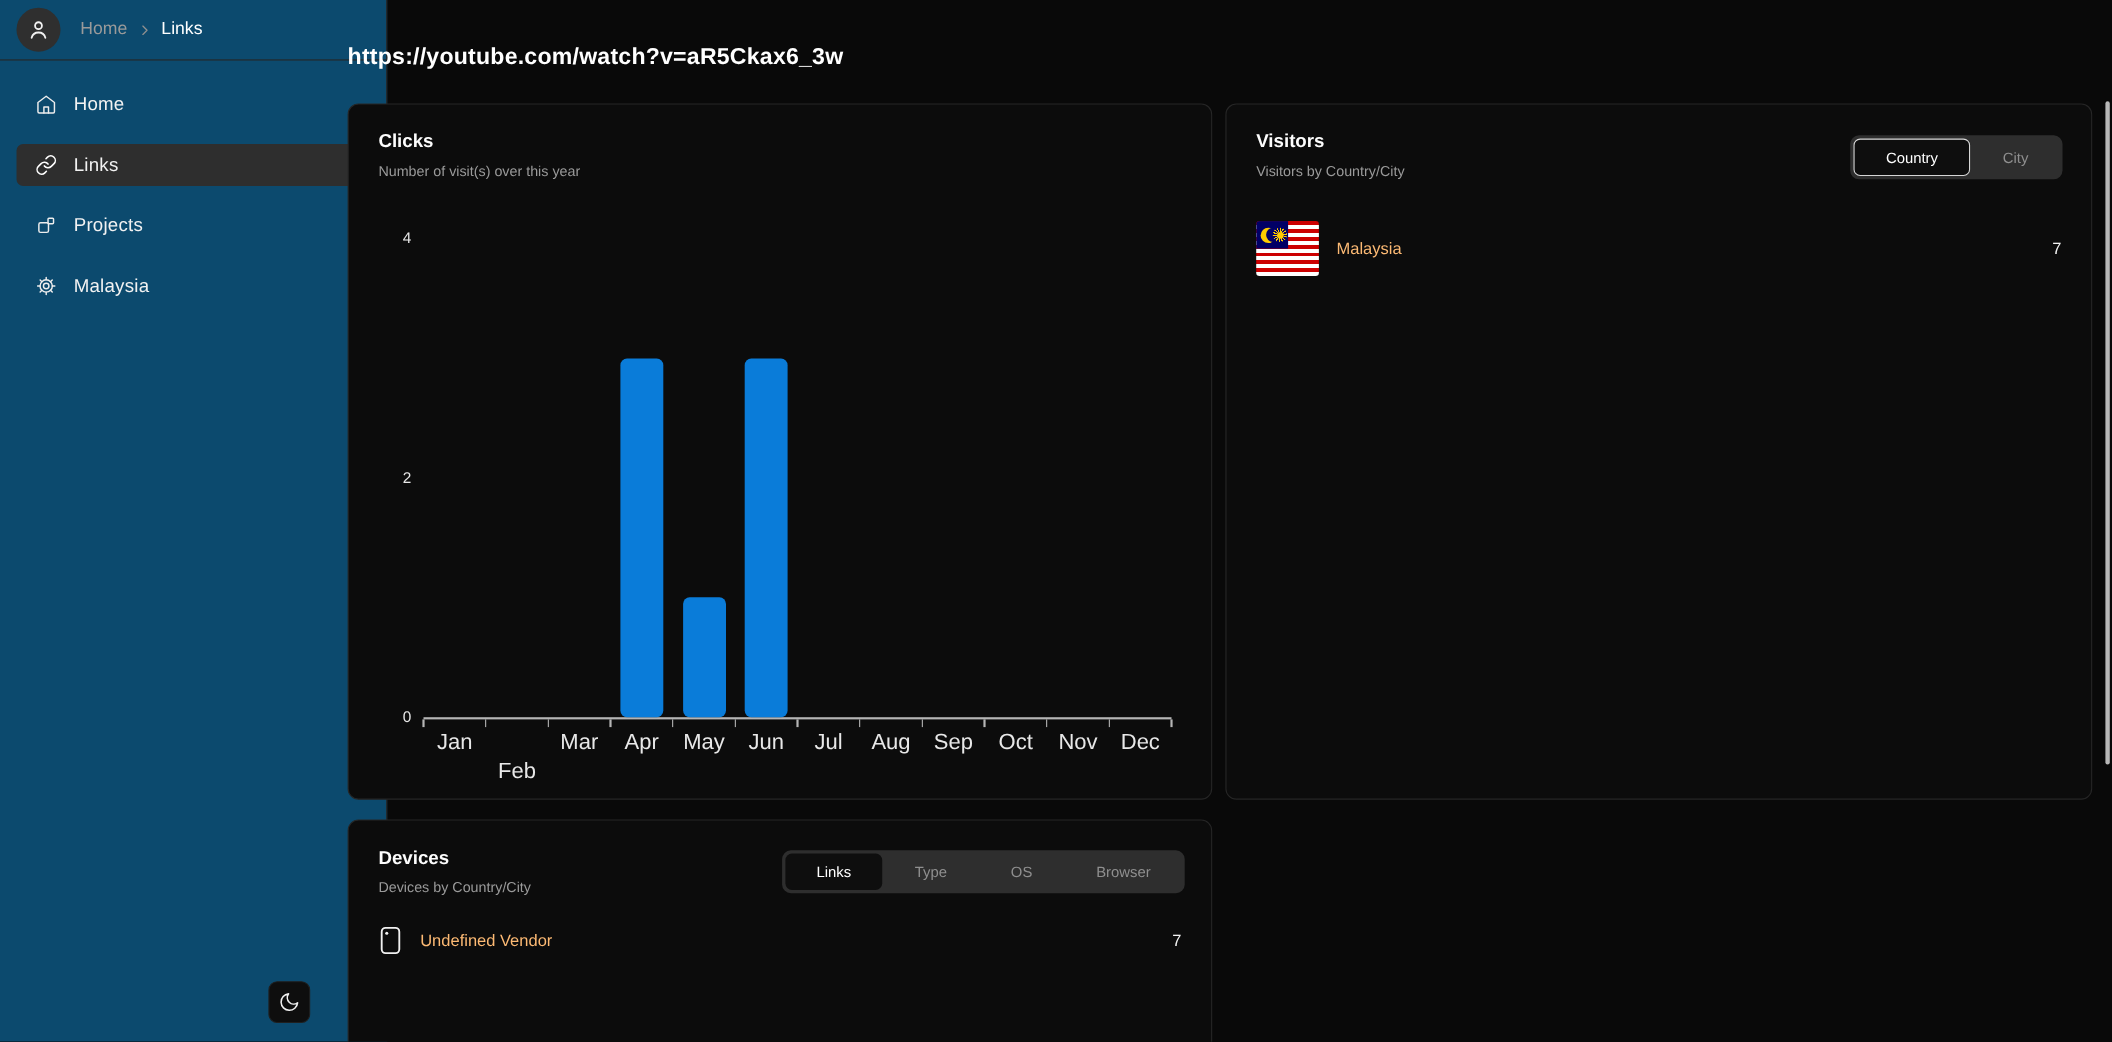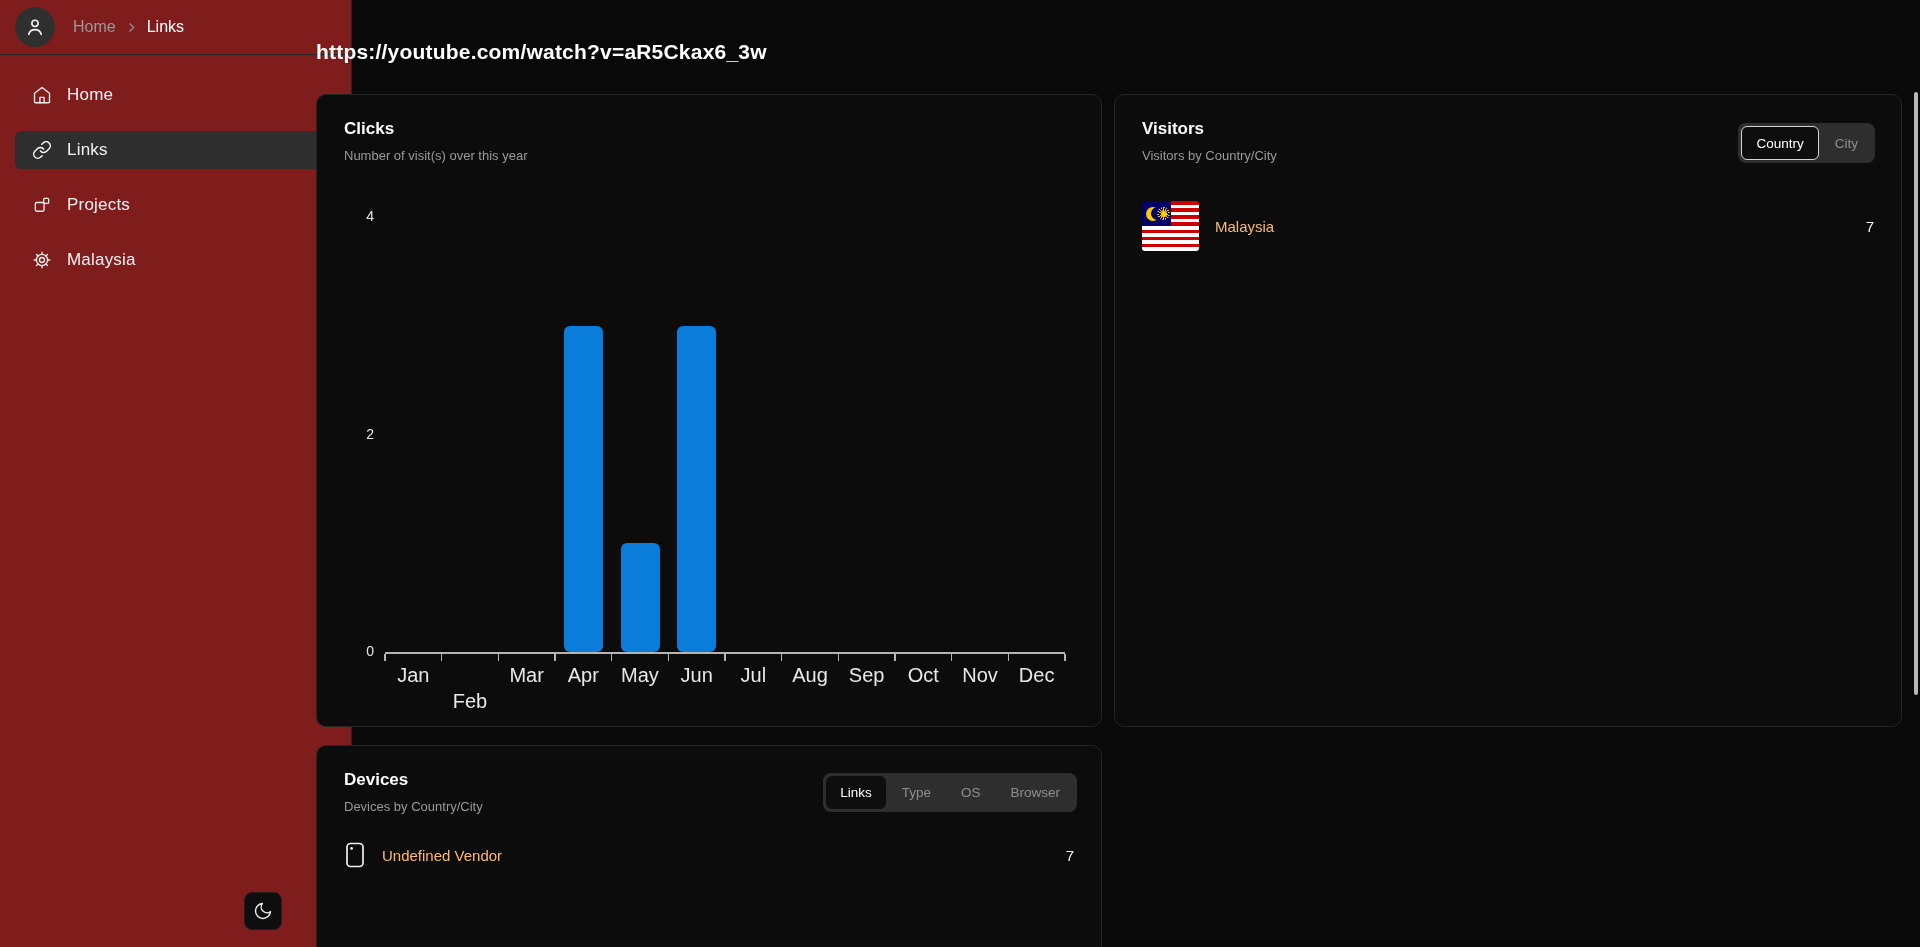--- a/index.html
+++ b/index.html
@@ -7,21 +7,21 @@
   body {
     width:1920px; height:947px; overflow:hidden; position:relative;
     background:#090909; color:#f2f2f2;
     font-family:"Liberation Sans", sans-serif;
   }
   svg { display:block; }
 
   
   .sidebar {
     position:absolute; left:0; top:0; width:352px; height:947px;
-    background:#7f1d1d; border-right:1px solid #262626;
+    background:#0c4a6e; border-right:1px solid #262626;
   }
   .sidebar-header {
     height:55px; border-bottom:1px solid #252525;
     display:flex; align-items:center; padding:0 15px; gap:18px;
   }
   .avatar {
     width:40px; height:40px; border-radius:50%; background:#2f2f2f;
     display:flex; align-items:center; justify-content:center; cursor:pointer; flex:none;
   }
   .breadcrumb { display:flex; align-items:center; gap:9px; font-size:16px; }
@@ -62,21 +62,21 @@
 
   
   .seg {
     position:absolute; display:inline-flex; background:#2e2e2e; border-radius:8px;
     padding:3px; gap:2px; align-items:stretch;
   }
   #visitors-seg { right:26px; top:28px; height:40px; }
   #devices-seg  { right:24px; top:27px; height:39px; }
   .seg-btn {
     font-family:inherit; font-size:13.5px; color:#8f8f8f; background:transparent;
-    border:none; border-radius:6px; padding:0 14px; display:flex; align-items:center;
+    border:none; border-radius:6px; padding:0 28px; display:flex; align-items:center;
     cursor:pointer; white-space:nowrap;
   }
   .seg-btn.selected { background:#0e0e0e; color:#ffffff; }
   .seg-btn.selected.bordered { border:1px solid #d6d6d6; }
 
   
   .chart { position:absolute; inset:0; }
   .y-label { position:absolute; width:42px; text-align:right; font-size:14px; color:#e8e8e8; }
   .axis-line { position:absolute; background:#b5b5b5; }
   .axis-tick { position:absolute; width:1.5px; height:7px; background:#b5b5b5; }

